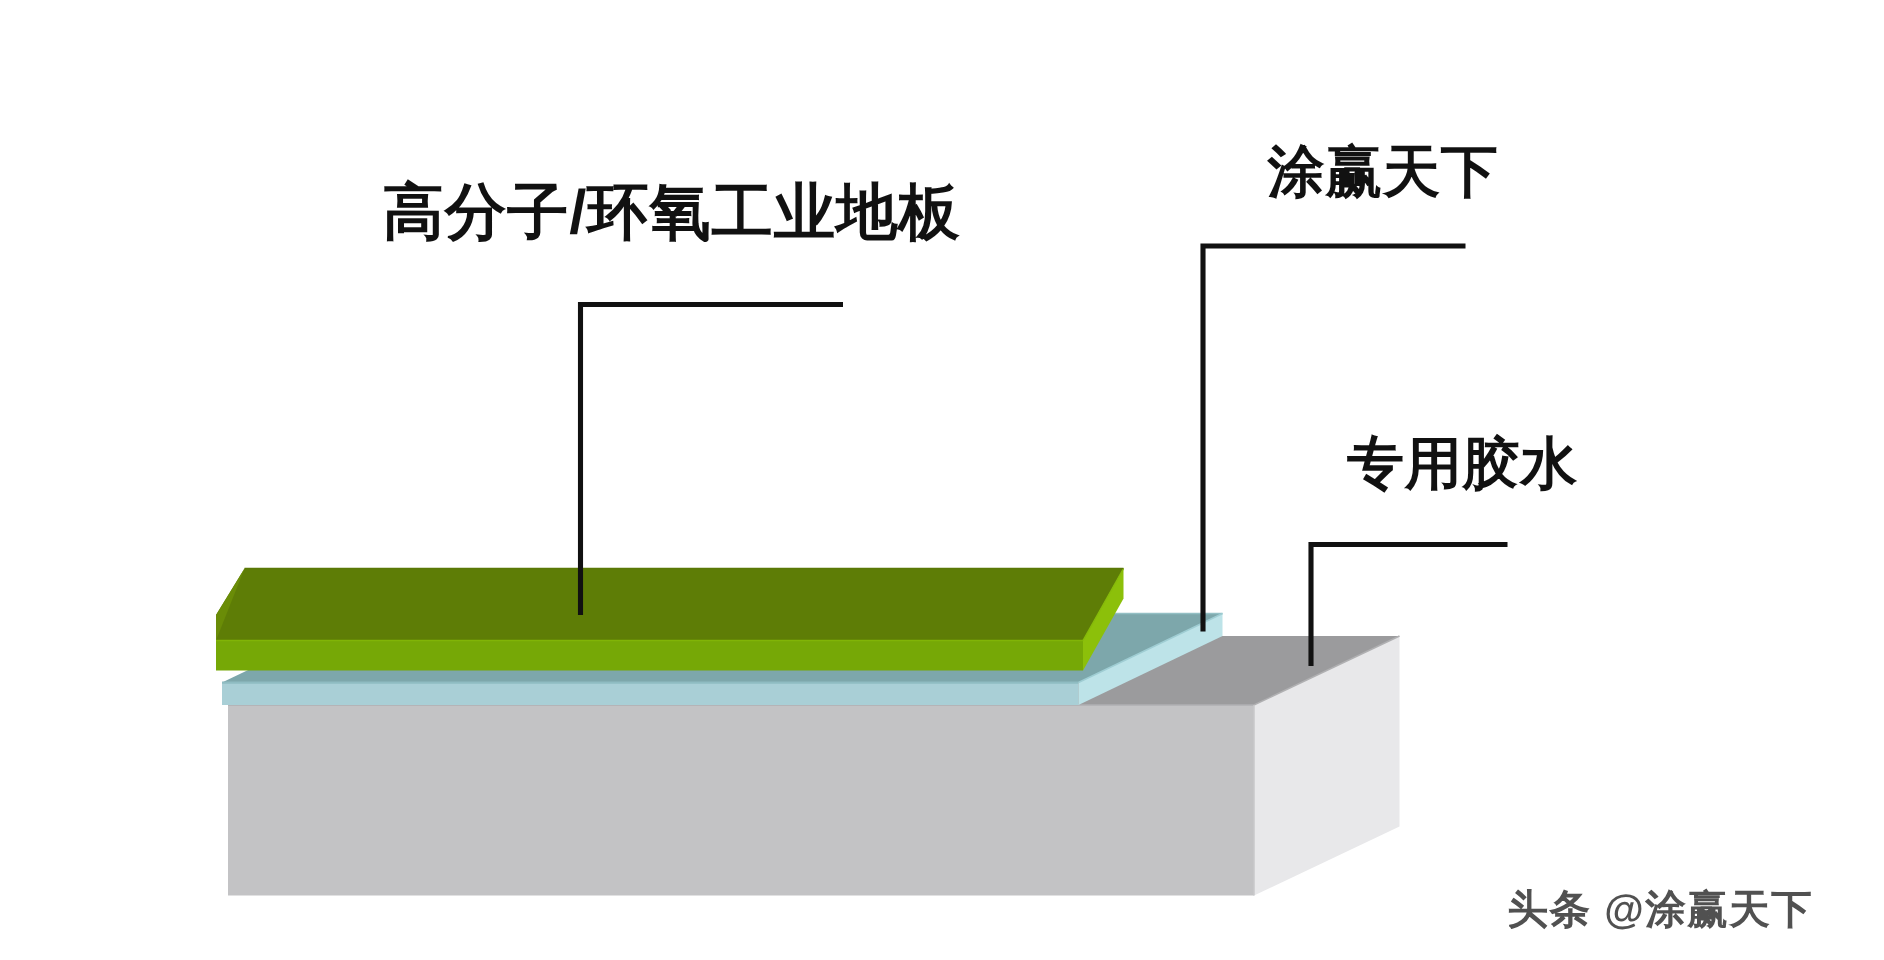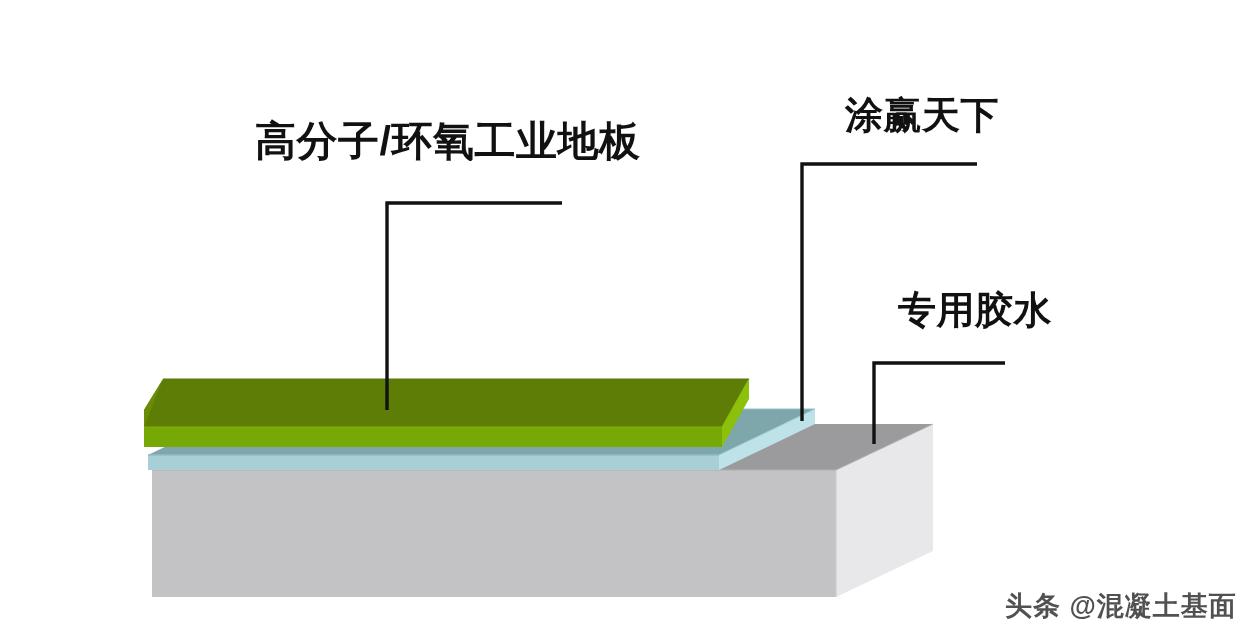--- a/index.html
+++ b/index.html
@@ -117,15 +117,15 @@
     </g>
 
   </svg>
 
   <div class="label" id="label-floor">高分子/环氧工业地板</div>
 
   <div class="label" id="label-glue">涂赢天下</div>
 
   <div class="label" id="label-substrate">专用胶水</div>
 
-  <div id="watermark">头条 @混凝土基面</div>
+  <div id="watermark">头条 @涂赢天下</div>
 
 </div>
 
 </body></html>

